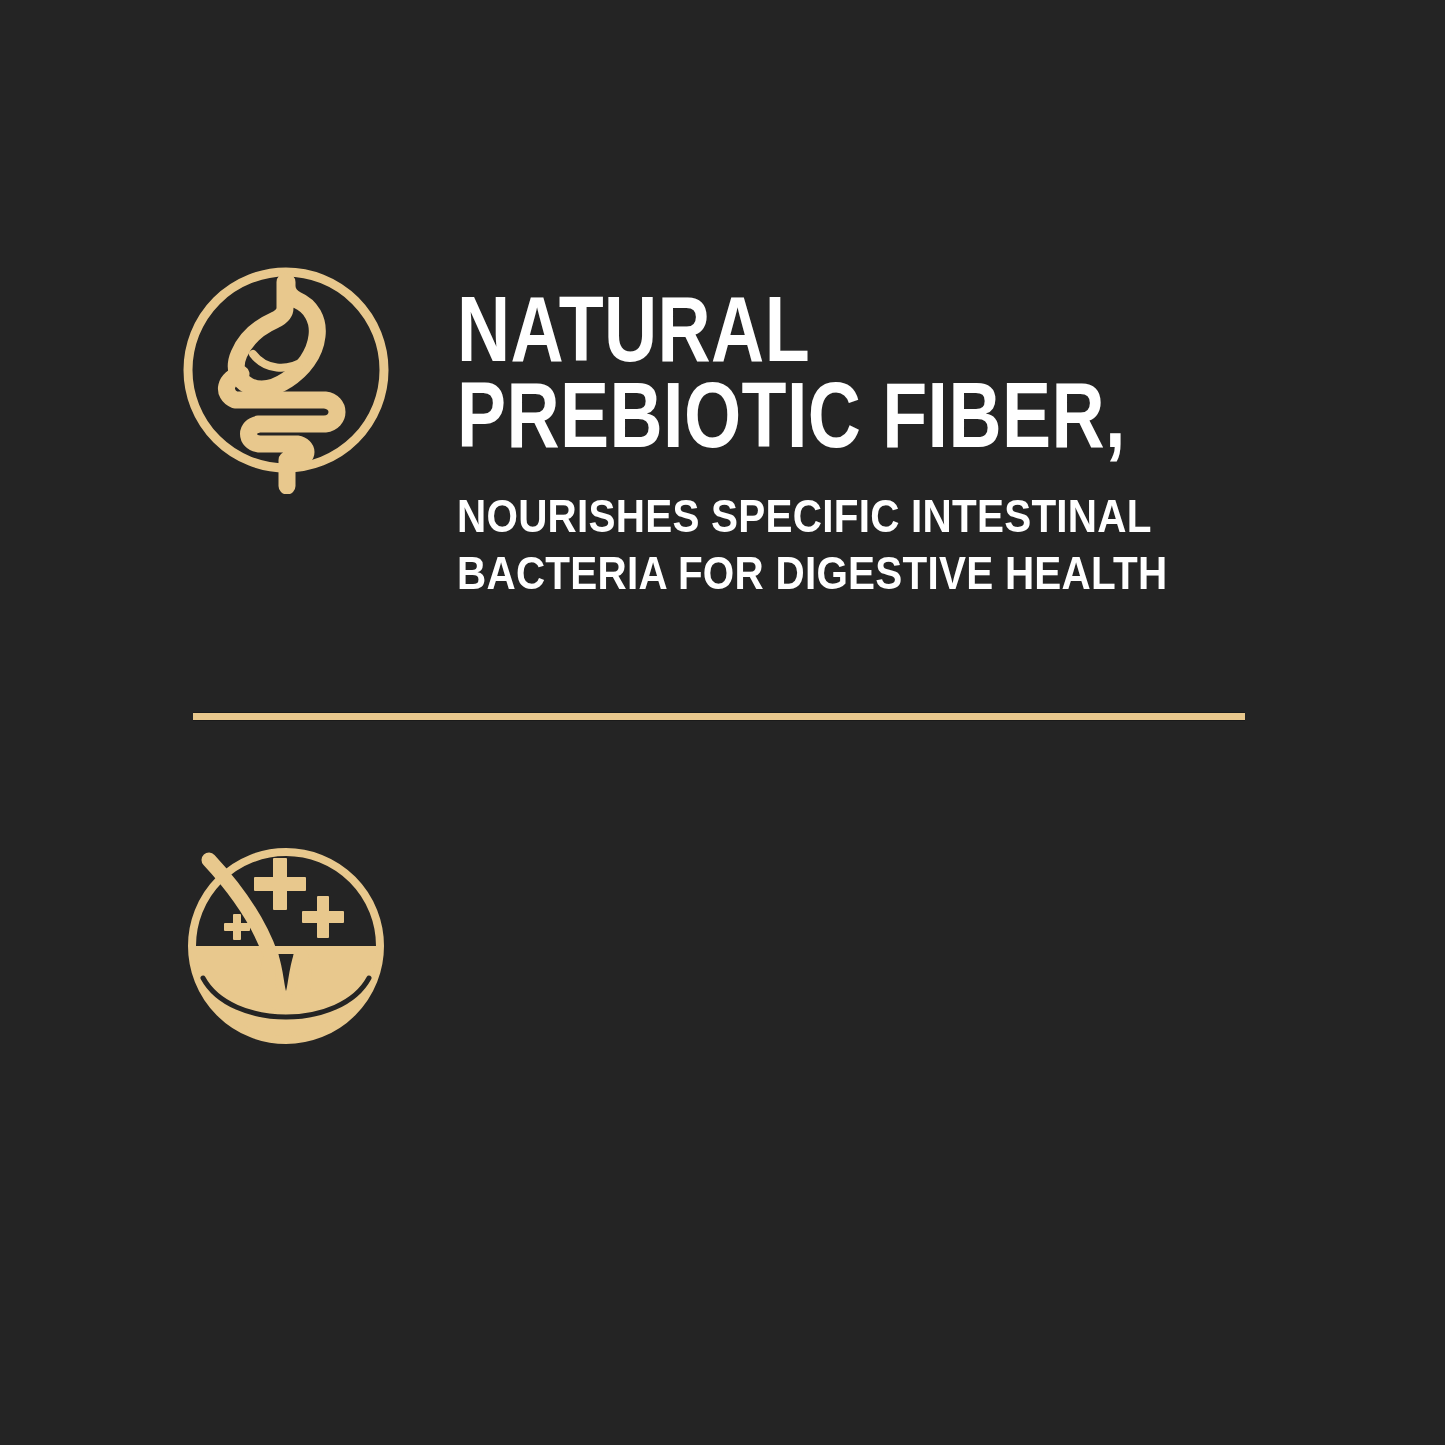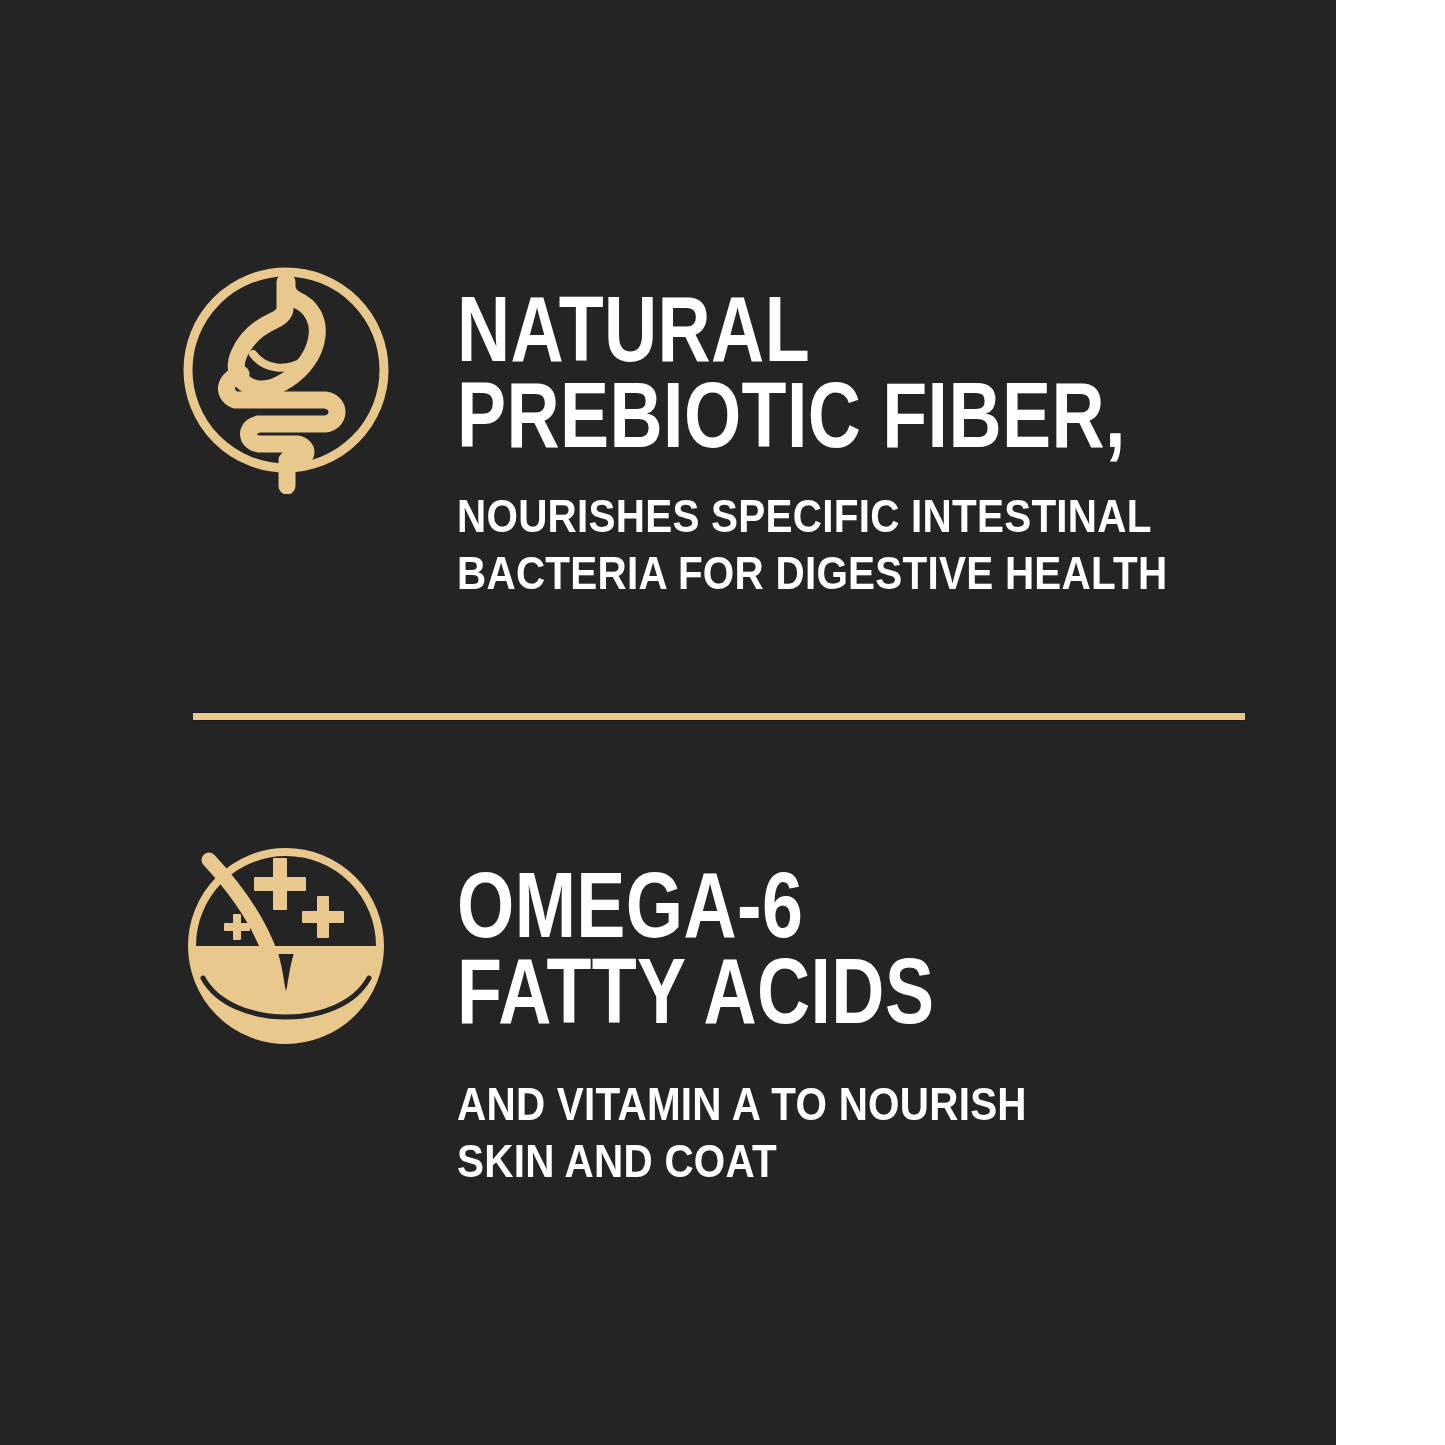--- a/index.html
+++ b/index.html
@@ -8,21 +8,21 @@
     padding: 0;
   }
   body {
     width: 1445px;
     height: 1445px;
     overflow: hidden;
     font-family: "Liberation Sans", sans-serif;
   }
   #panel {
     position: relative;
-    width: 1336px;
+    width: 1445px;
     height: 1445px;
     background: #242424;
     box-sizing: border-box;
   }
 
   
   .benefit {
     position: absolute;
     display: flex;
     flex-direction: row;
@@ -181,25 +181,15 @@
           <rect x="142" y="58" width="12" height="42" rx="1"></rect>
           <rect x="127" y="73" width="42" height="12" rx="1"></rect>
         </g>
         <g fill="#e8c88d">
           <rect x="58" y="76" width="8" height="26" rx="1"></rect>
           <rect x="49" y="85" width="26" height="8" rx="1"></rect>
         </g>
       </svg>
     </div>
 
-    <div class="benefit-text">
-      <h2 class="headline" id="headline-omega-6">
-        <span class="hl-line">OMEGA-6</span>
-        <span class="hl-line">FATTY ACIDS</span>
-      </h2>
-      <p class="subline" id="subline-omega-6">
-        <span class="sub-line">AND VITAMIN A TO NOURISH</span>
-        <span class="sub-line">SKIN AND COAT</span>
-      </p>
-    </div>
   </div>
 
 </div>
 
 </body></html>

